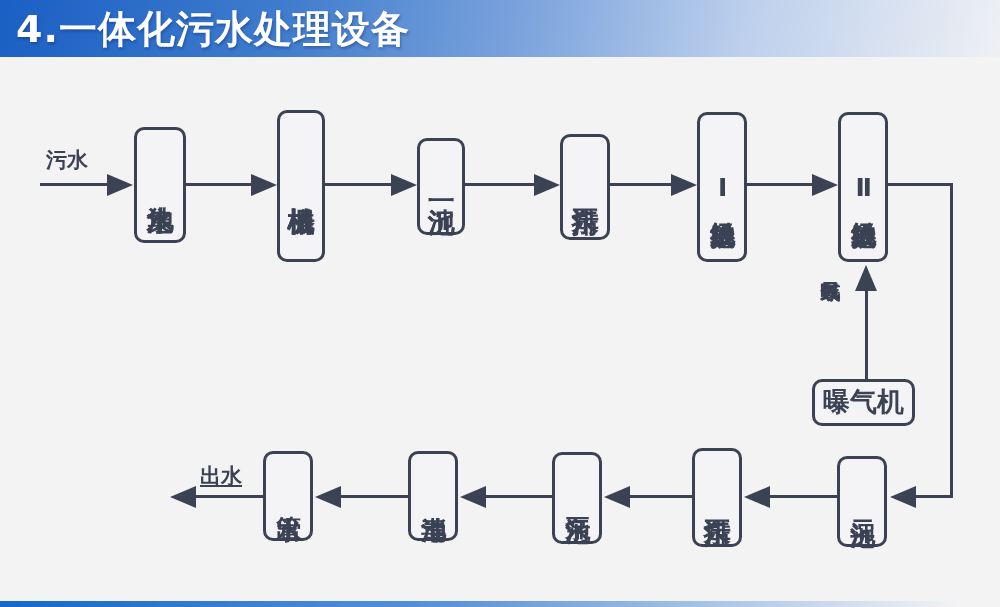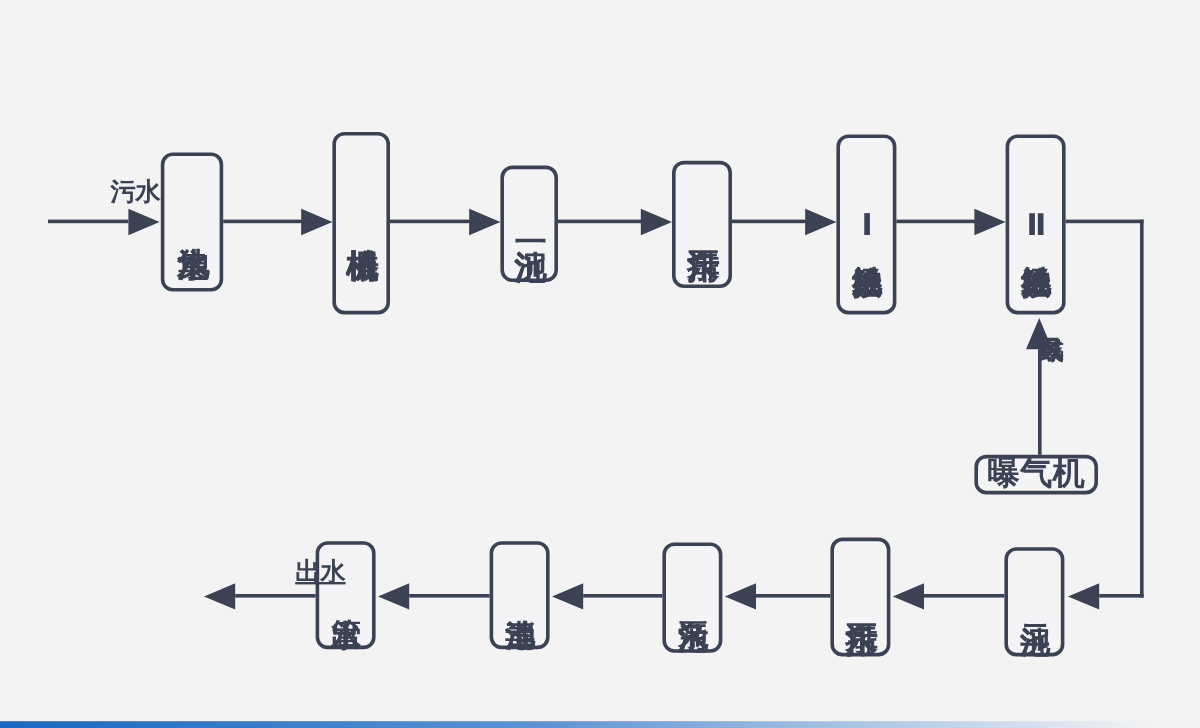--- a/index.html
+++ b/index.html
@@ -44,30 +44,30 @@
     writing-mode:vertical-rl;text-orientation:upright;
     font-size:27px;
   }
   .node.h{font-size:27px;white-space:nowrap;}
   #n-collection{left:134px;top:127px;width:52px;height:116px;}
   #n-screen    {left:277px;top:110px;width:48px;height:152px;}
   #n-primary   {left:417px;top:138px;width:48px;height:97px;}
   #n-pump1     {left:560px;top:134px;width:50px;height:106px;}
   #n-contact1  {left:697px;top:112px;width:50px;height:150px;font-size:25px;}
   #n-contact2  {left:838px;top:112px;width:50px;height:150px;font-size:25px;}
-  #n-aerator   {left:812px;top:379px;width:103px;height:33px;}
+  #n-aerator   {left:812px;top:379px;width:103px;height:47px;}
   #n-secondary {left:837px;top:456px;width:50px;height:91px;font-size:25px;}
   #n-pump2     {left:692px;top:448px;width:50px;height:99px;}
   #n-sludge    {left:552px;top:452px;width:50px;height:92px;font-size:25px;}
   #n-disinfect {left:408px;top:451px;width:50px;height:90px;font-size:25px;}
   #n-outlet    {left:263px;top:451px;width:50px;height:90px;font-size:25px;}
   
   .flow-label{
     position:absolute;color:#3b4254;font-weight:600;
-    font-size:21px;line-height:1;white-space:nowrap;margin-left:46px;
+    font-size:21px;line-height:1;white-space:nowrap;
   }
   #lbl-inflow {left:46px;top:150px;}
   #lbl-outflow{left:200px;top:466px;text-decoration:underline;}
   #lbl-aeration{
     left:820px;top:266px;height:100px;
     writing-mode:vertical-rl;text-orientation:upright;
     font-size:20px;line-height:1.1;
   }
   
   .line{position:absolute;background:#3b4254;}
@@ -76,20 +76,23 @@
   .ah{position:absolute;width:0;height:0;}
   .ah-r{border-top:11px solid transparent;border-bottom:11px solid transparent;border-left:26px solid #3b4254;}
   .ah-l{border-top:11px solid transparent;border-bottom:11px solid transparent;border-right:26px solid #3b4254;}
   .ah-u{border-left:11px solid transparent;border-right:11px solid transparent;border-bottom:26px solid #3b4254;}
 </style>
 </head>
 <body>
 
 <div class="slide">
 
+  <div class="title-bar">
+    <h1 class="title-text">4.一体化污水处理设备</h1>
+  </div>
 
   <div class="node v" id="n-collection">集水池</div>
   <div class="node v" id="n-screen">机械栅格</div>
   <div class="node v" id="n-primary">一沉池</div>
   <div class="node v" id="n-pump1">排污泵</div>
   <div class="node v" id="n-contact1">Ⅰ级接触池</div>
   <div class="node v" id="n-contact2">Ⅱ级接触池</div>
   <div class="node h" id="n-aerator">曝气机</div>
   <div class="node v" id="n-secondary">二沉池</div>
   <div class="node v" id="n-pump2">排污泵</div>

